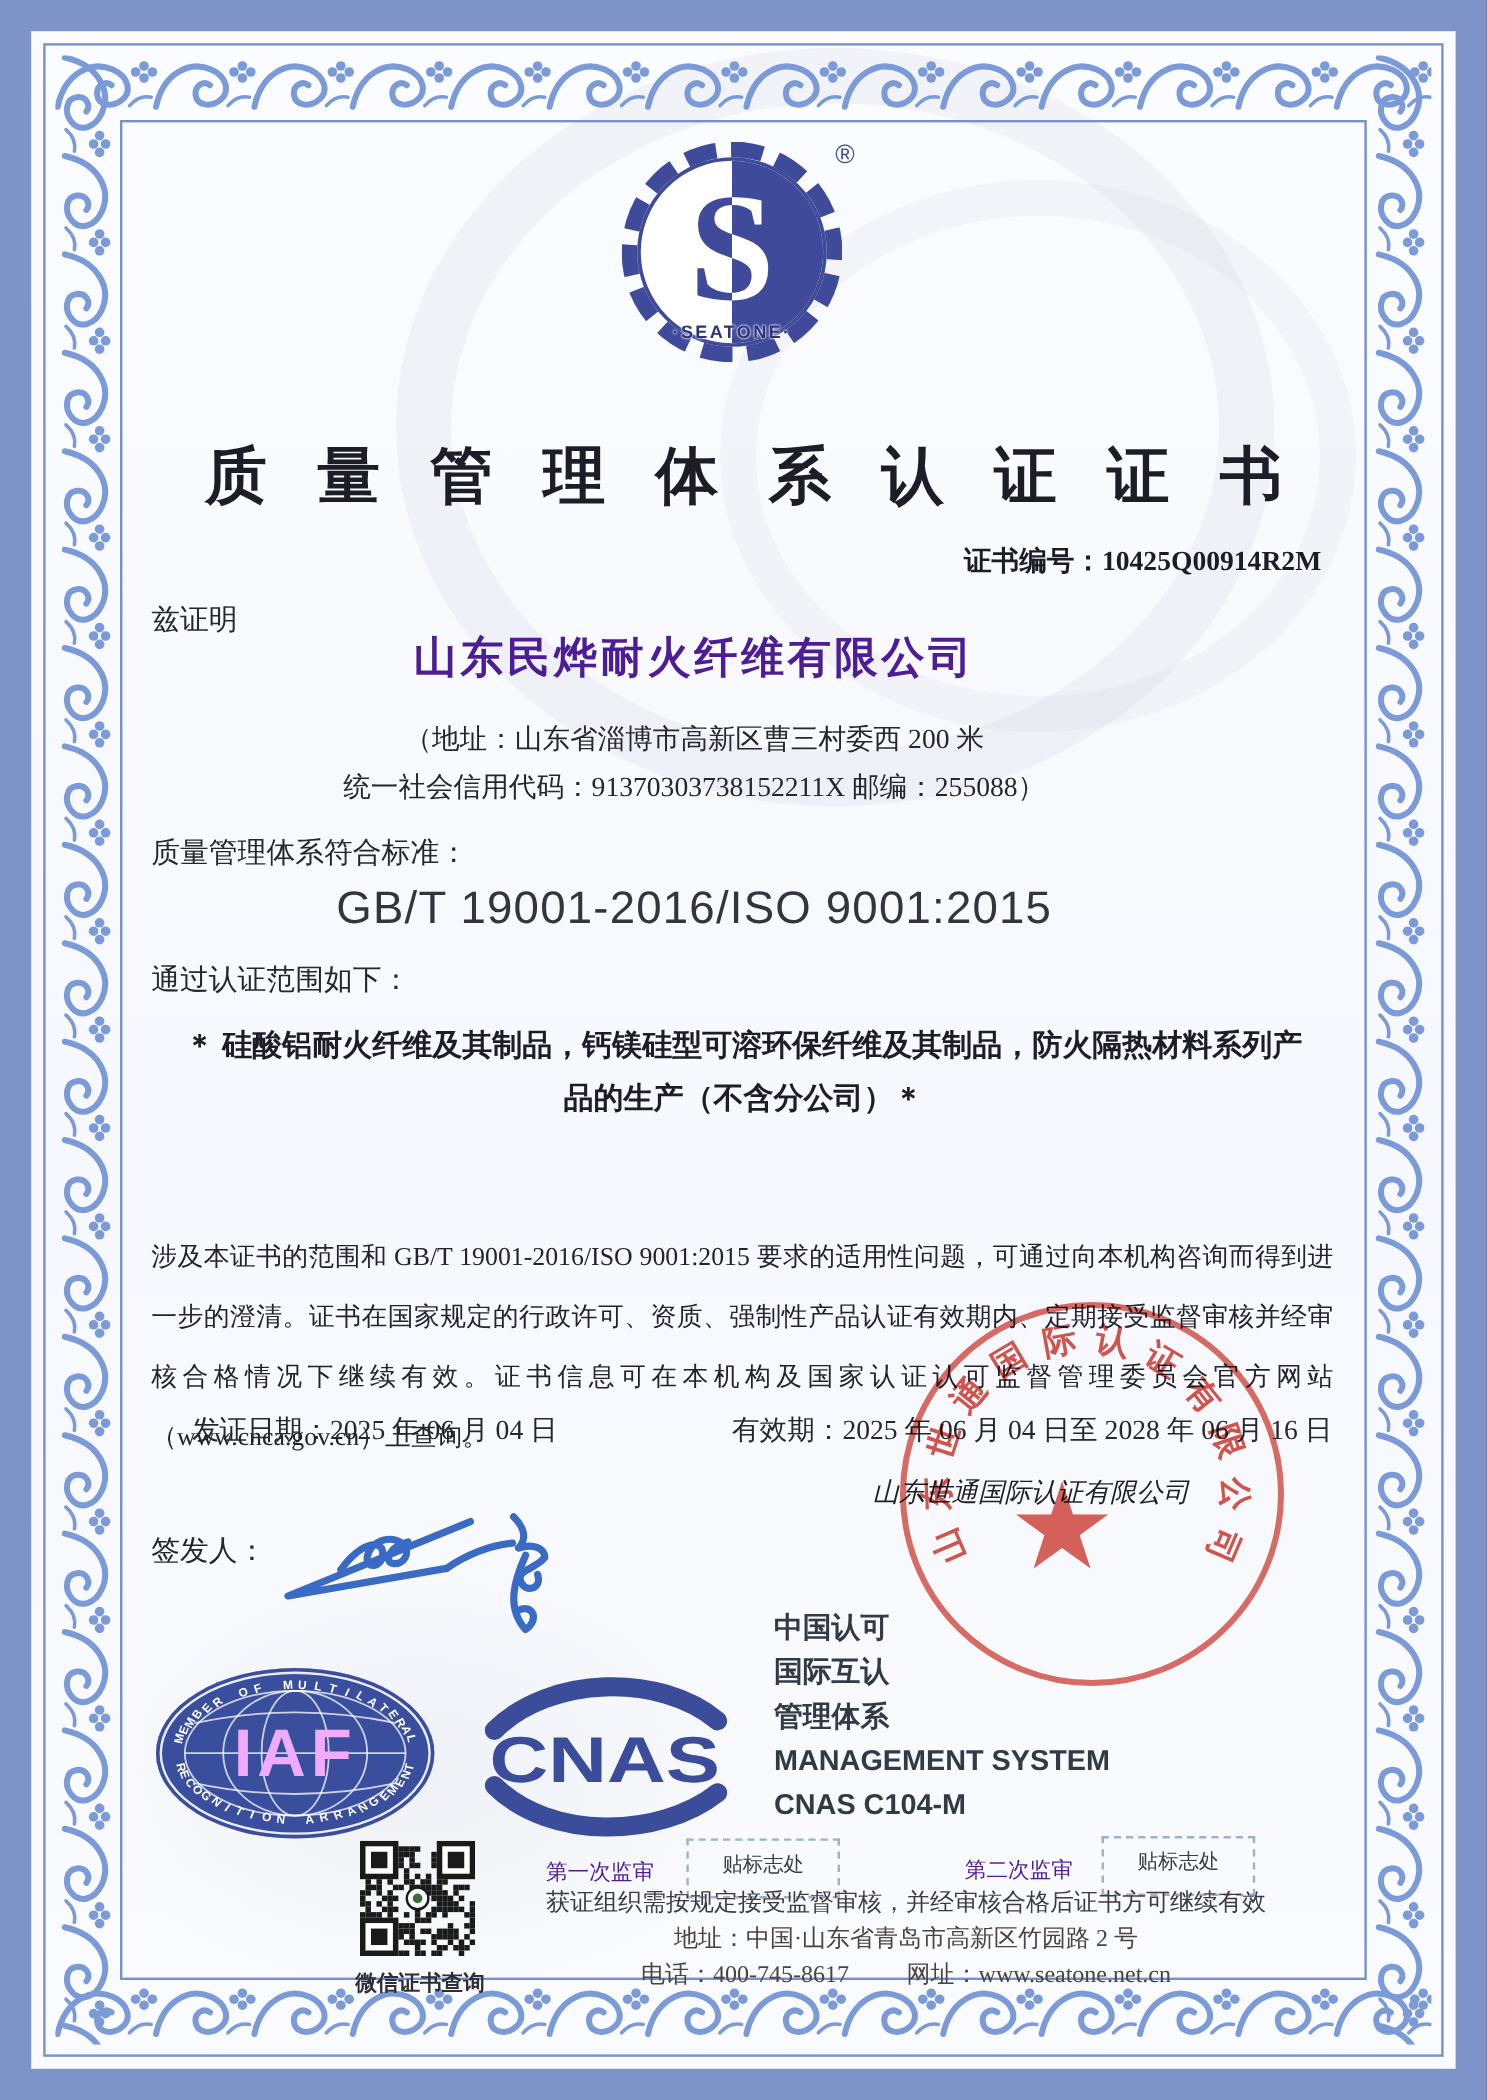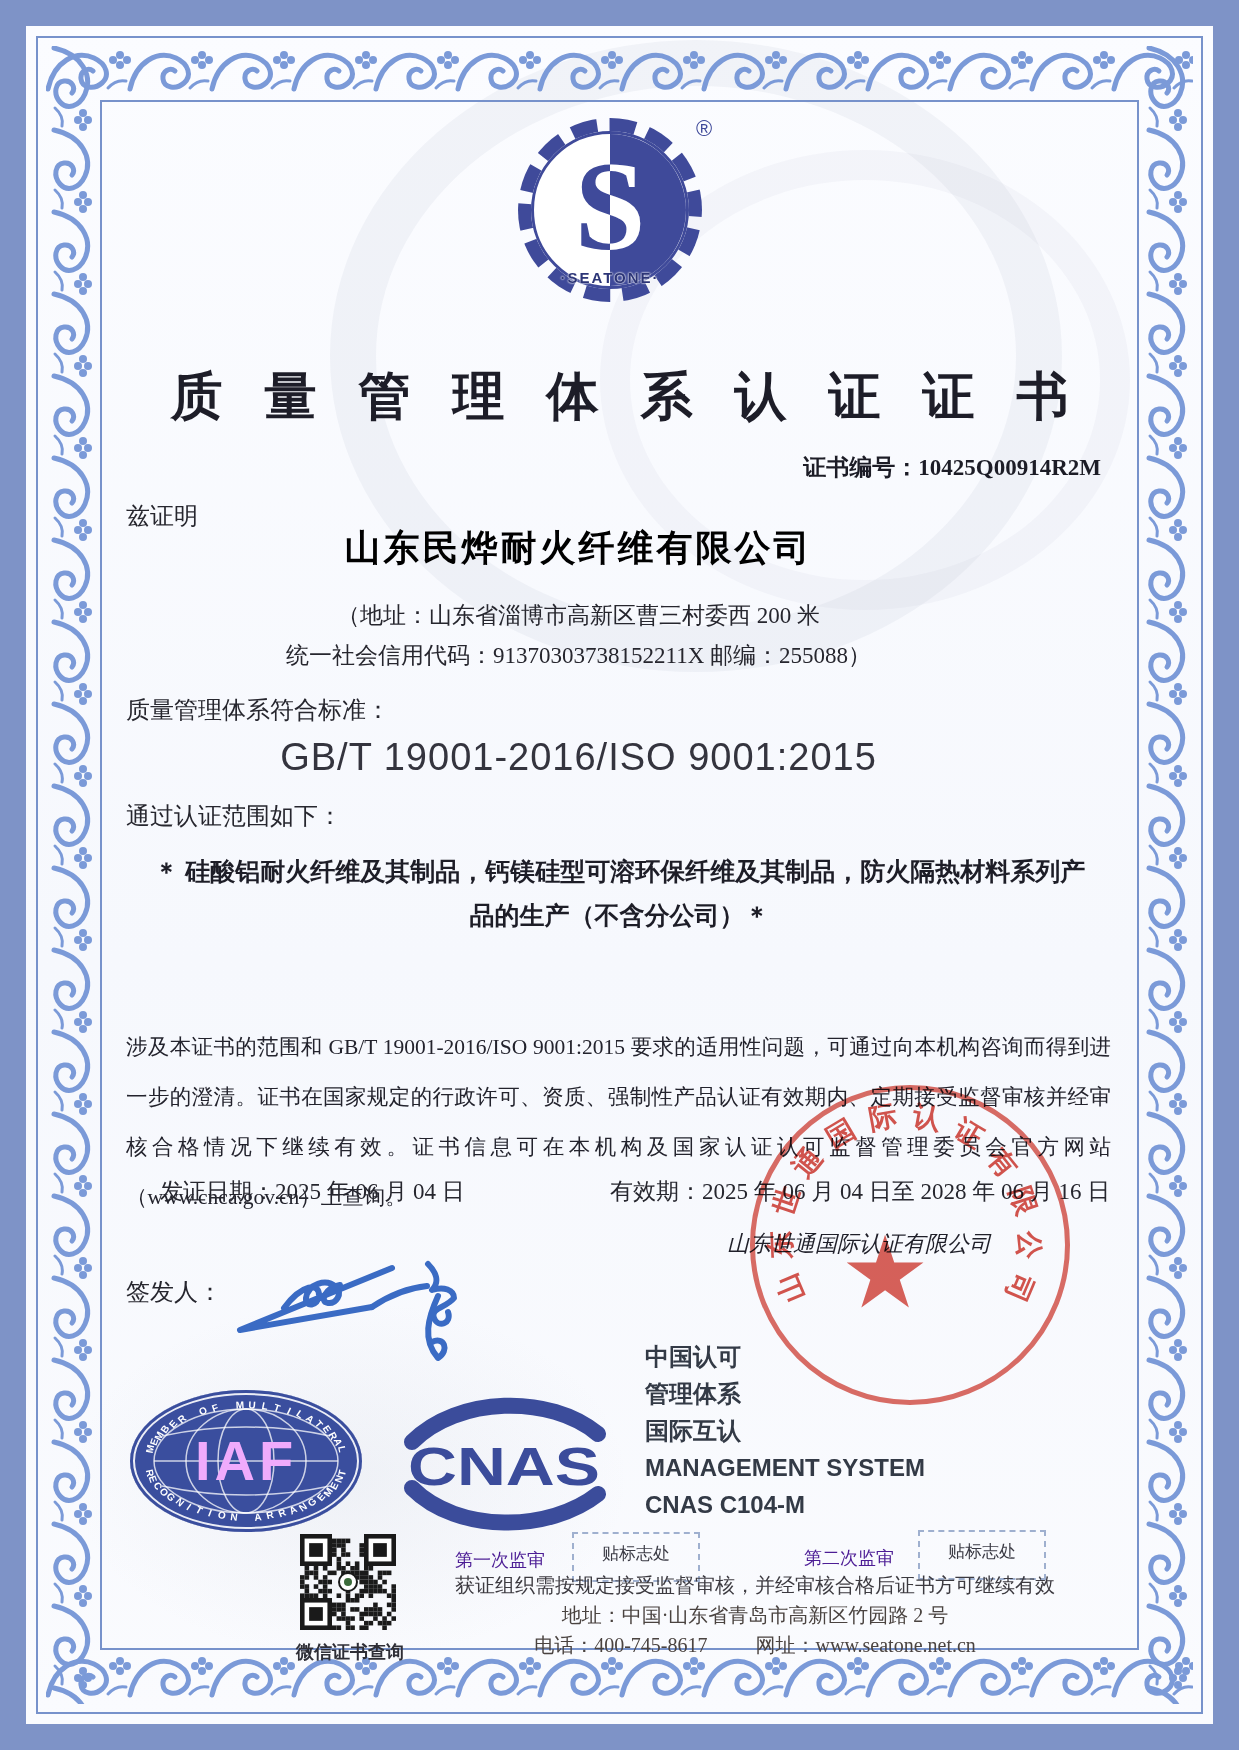--- a/index.html
+++ b/index.html
@@ -27,21 +27,21 @@
   .s-dark{color:#3f4a9a;clip-path:inset(0 50% 0 0);}
   .s-light{color:#ffffff;clip-path:inset(0 0 0 50%);}
   .logo-brand{position:absolute;left:0;right:0;bottom:16px;text-align:center;font-size:15px;font-weight:bold;
           letter-spacing:2px;color:#2c3577;text-shadow:0 0 2px #fff,0 0 2px #fff;z-index:3;font-family:"Liberation Sans",sans-serif;}
   .regmark{left:696px;top:116px;font-size:22px;color:#3f4a9a;font-family:"Liberation Sans",sans-serif;}
 
   .title{left:90px;right:90px;top:362px;font-size:52px;font-weight:bold;letter-spacing:42px;text-indent:42px;
          text-align:center;color:#1d1d28;font-family:Liberation Mono, monospace;}
   .certno{right:138px;top:452px;font-size:23px;font-weight:bold;color:#1c1c26;}
   .certify{left:126px;top:500px;font-size:24px;}
-  .company{left:108px;right:190px;top:524px;font-size:36px;font-weight:bold;letter-spacing:3px;text-align:center;color:#000000;}
+  .company{left:108px;right:190px;top:524px;font-size:36px;font-weight:bold;letter-spacing:3px;text-align:center;color:#4c1d95;}
   .addr1{left:108px;right:190px;top:600px;font-size:23px;text-align:center;}
   .addr2{left:108px;right:190px;top:640px;font-size:23px;text-align:center;}
   .stdlabel{left:126px;top:694px;font-size:24px;}
   .standard{left:108px;right:190px;top:736px;font-size:38px;text-align:center;color:#34343e;letter-spacing:1px;}
   .scopelabel{left:126px;top:800px;font-size:24px;}
   .scope{left:118px;right:118px;top:850px;font-size:25px;font-weight:bold;text-align:center;line-height:44px;color:#1d1d27;}
   .legal{left:126px;width:985px;top:1022px;font-size:21.5px;line-height:50px;text-align:justify;color:#23232d;}
   .issuedate{left:126px;top:1176px;font-size:23px;margin-left:34px;}
   .validity{left:610px;top:1176px;font-size:23px;}
   .signer{left:126px;top:1276px;font-size:24px;}
@@ -940,22 +940,22 @@
   <div class="abs cnas">
     <svg width="212" height="148" viewBox="0 0 212 148">
       <path d="M14,52 C60,6 152,4 200,44" fill="none" stroke="#3b4c9b" stroke-width="16" stroke-linecap="round"></path>
       <path d="M14,98 C60,144 152,142 200,104" fill="none" stroke="#3b4c9b" stroke-width="16" stroke-linecap="round"></path>
       <text x="106" y="95" text-anchor="middle" font-family="Liberation Sans, sans-serif" font-size="54" font-weight="bold" fill="#3b4c9b" textLength="192" lengthAdjust="spacingAndGlyphs">CNAS</text>
     </svg>
   </div>
 
   <div class="abs cnas-txt">
     <div>中国认可</div>
+    <div>国际互认</div>
     <div>管理体系</div>
-    <div>国际互认</div>
     <div class="cnas-en">MANAGEMENT SYSTEM</div>
     <div class="cnas-en">CNAS C104-M</div>
   </div>
 
   <div class="abs qr" id="qr"><svg width="96" height="96">
         <rect x="32" y="4.571428571428571" width="4.571428571428571" height="4.571428571428571" fill="#1a1a1a"></rect>
         <rect x="36.57142857142857" y="4.571428571428571" width="4.571428571428571" height="4.571428571428571" fill="#1a1a1a"></rect>
         <rect x="41.14285714285714" y="4.571428571428571" width="4.571428571428571" height="4.571428571428571" fill="#1a1a1a"></rect>
         <rect x="45.71428571428571" y="4.571428571428571" width="4.571428571428571" height="4.571428571428571" fill="#1a1a1a"></rect>
         <rect x="32" y="9.142857142857142" width="4.571428571428571" height="4.571428571428571" fill="#1a1a1a"></rect>

